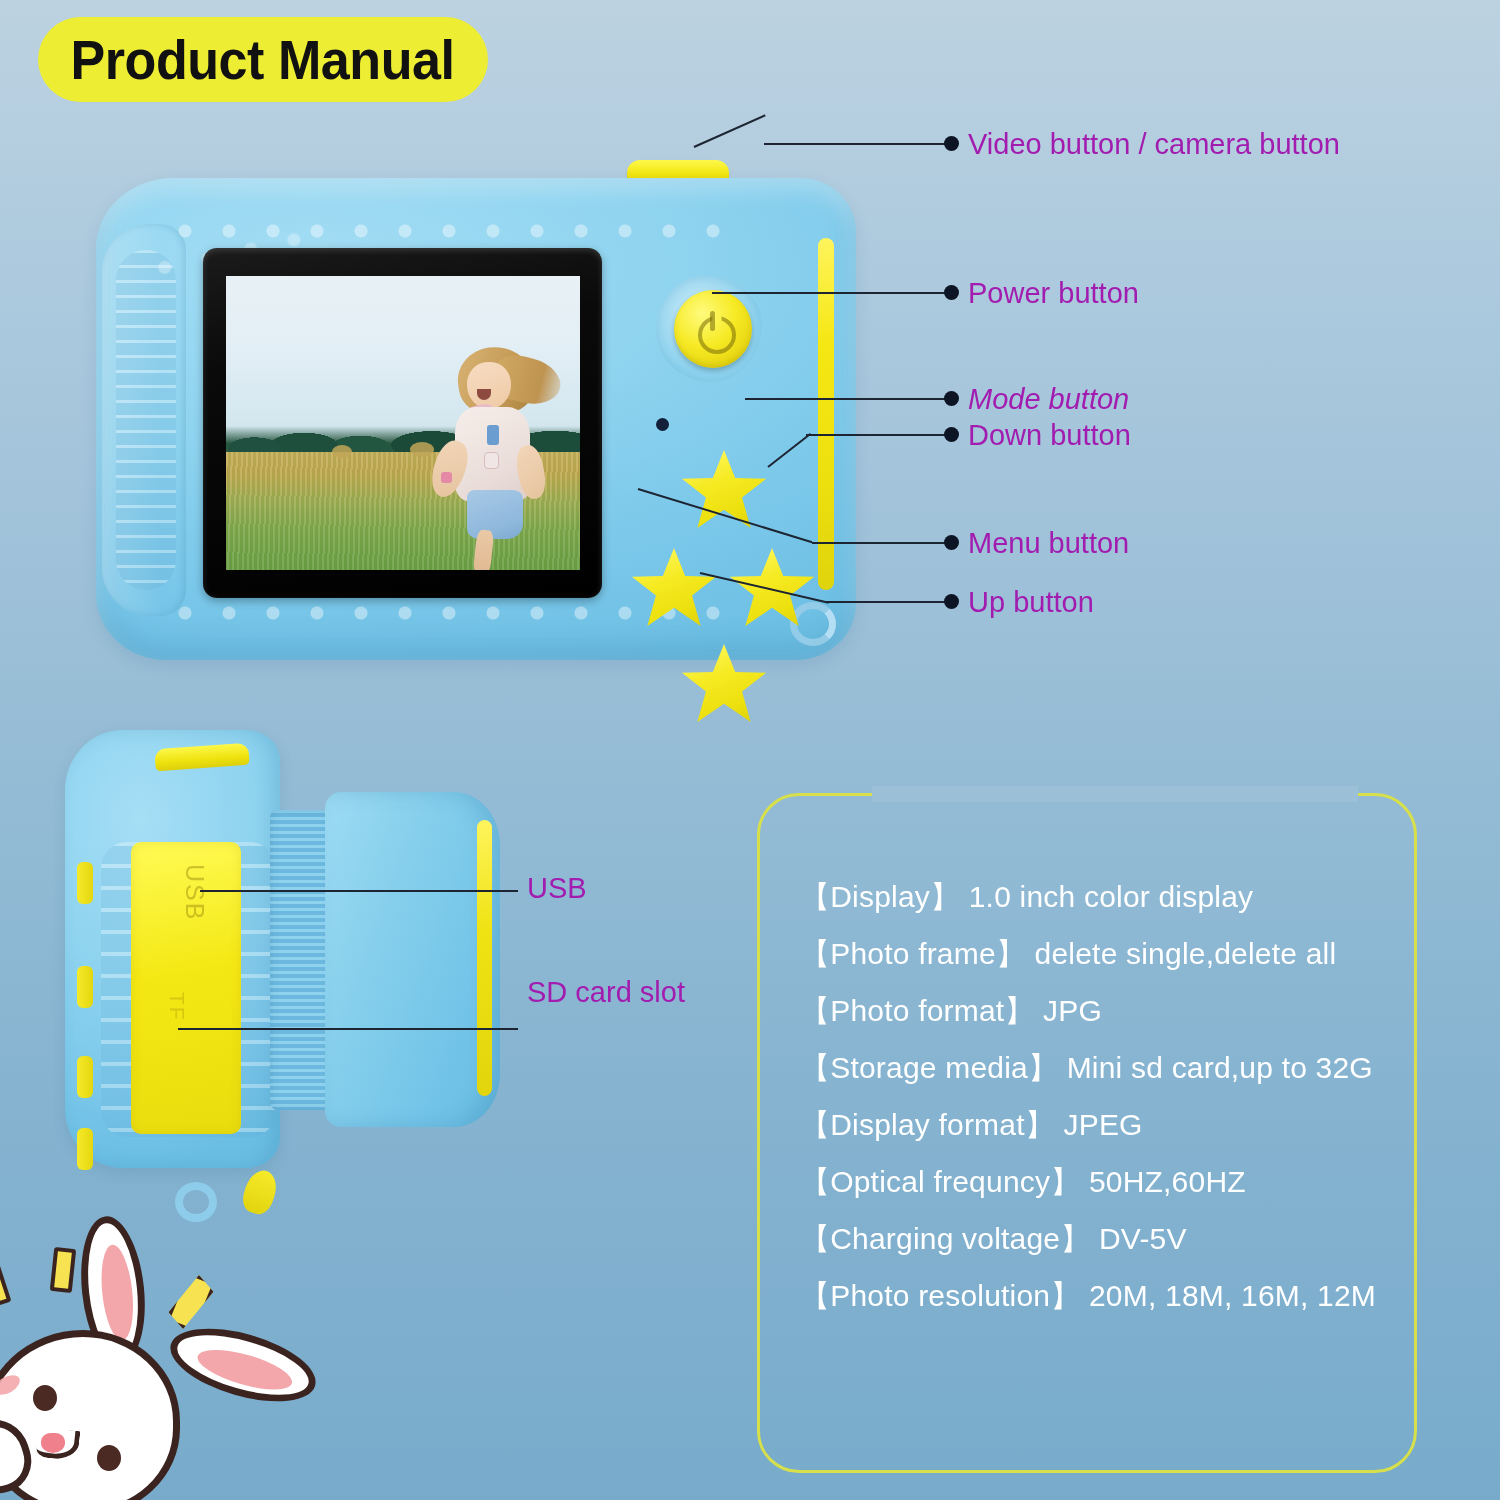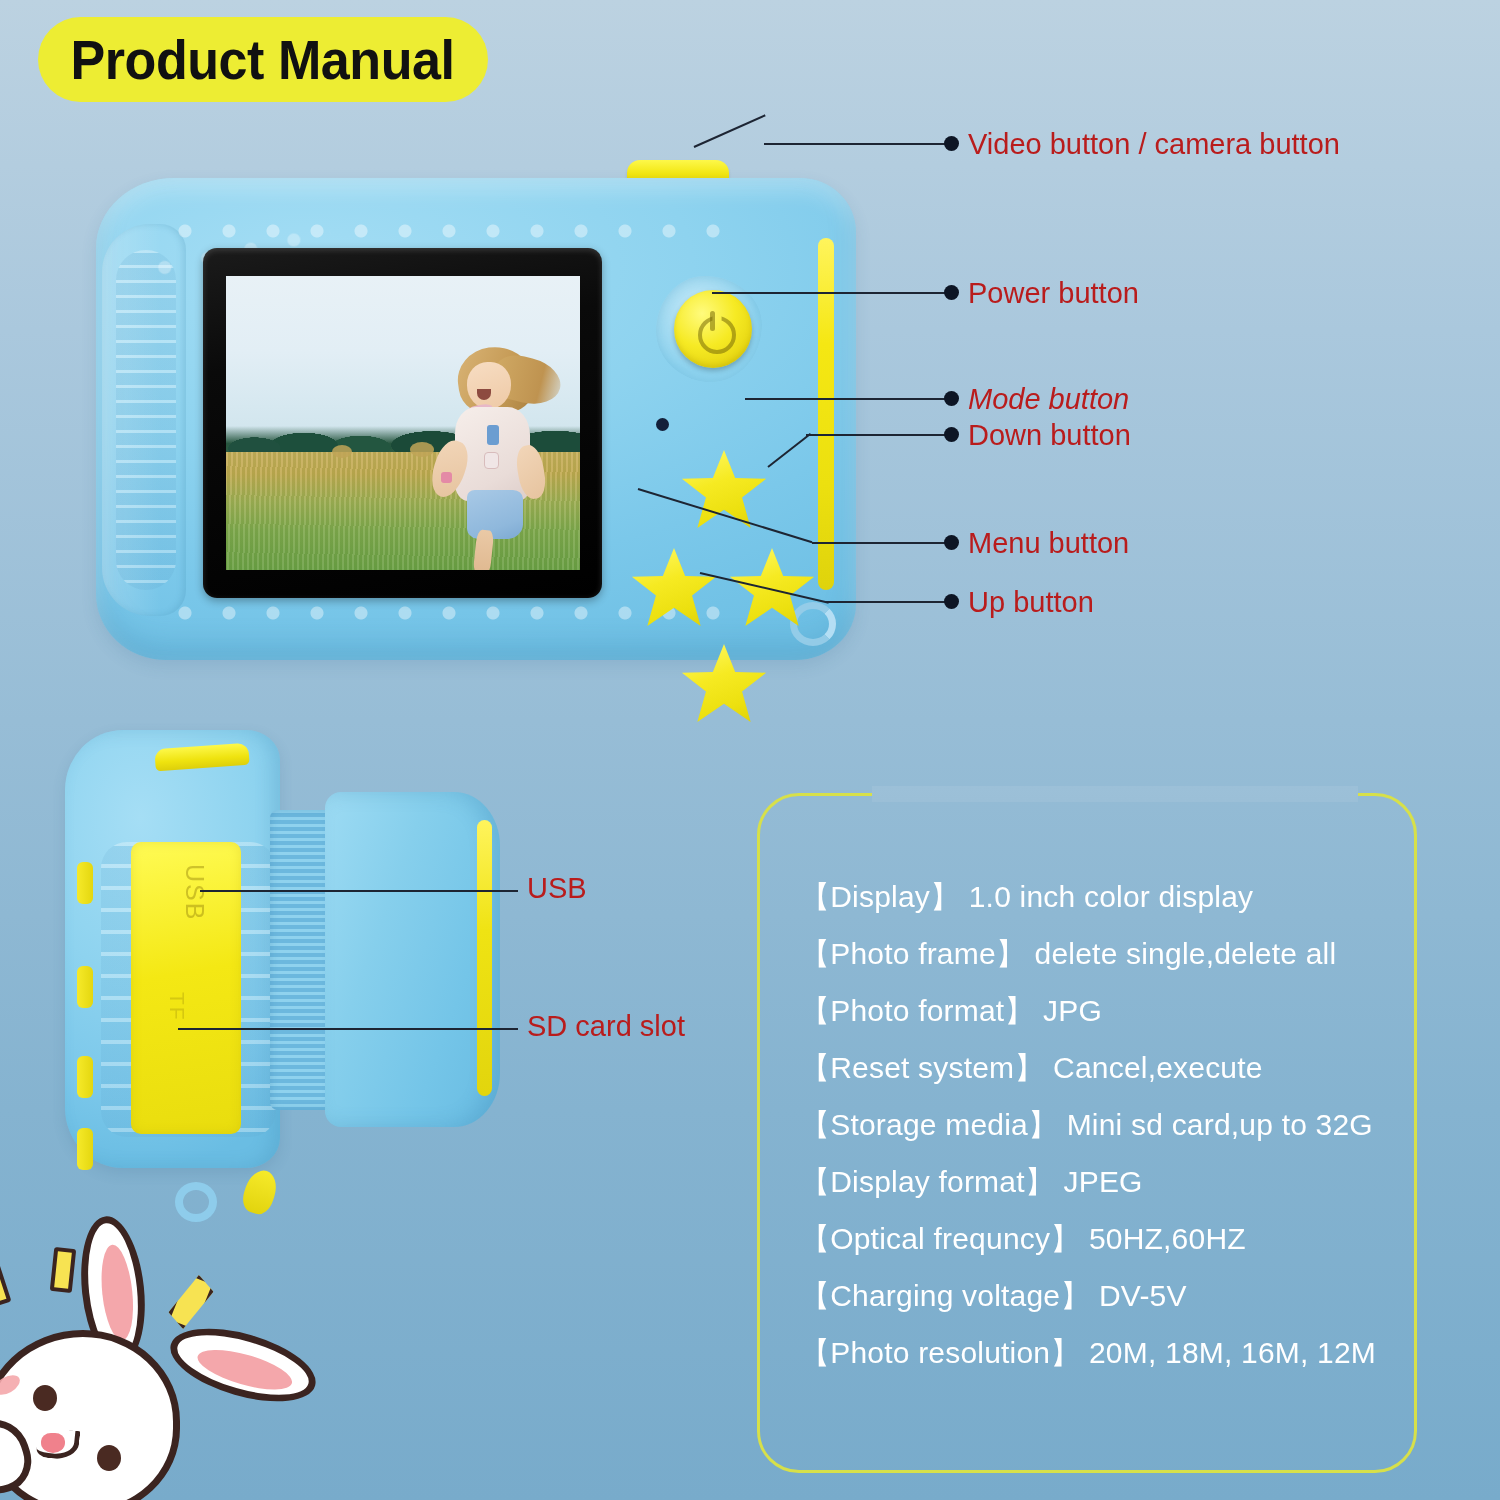--- a/index.html
+++ b/index.html
@@ -170,21 +170,21 @@
     background:linear-gradient(160deg,#fffb6b 0%,#f6ea22 40%,#ece00f 72%,#d9cc0a 100%);
     clip-path:polygon(50% 0%,63% 34%,99% 35%,71% 58%,81% 95%,50% 73%,19% 95%,29% 58%,1% 35%,37% 34%);
     filter:drop-shadow(0 3px 3px rgba(0,0,0,.18));
   }
   #star-mode{ left:585px; top:272px; }
   #star-down{ left:633px; top:370px; }
   #star-menu{ left:535px; top:370px; }
   #star-up{   left:585px; top:466px; }
 
   
-  .callout{ position:absolute; color:#b91c1c; font-size:29px; white-space:nowrap; }
+  .callout{ position:absolute; color:#a21caf; font-size:29px; white-space:nowrap; }
   .cdot{ position:absolute; width:15px; height:15px; background:#0d1524; border-radius:50%; }
   .cline{ position:absolute; background:#1d2533; height:2px; transform-origin:left center; }
 
   
   #camera-side{ position:absolute; left:45px; top:700px; width:480px; height:520px; }
   .side-shell{
     position:absolute; left:20px; top:30px; width:215px; height:438px;
     background:radial-gradient(120% 80% at 35% 20%, #a5def5 0%, #8ed3ef 45%, #7ac7ea 80%, #6abde3 100%);
     border-radius:58px 34px 34px 58px / 60px 30px 30px 60px;
     box-shadow:inset -8px 0 18px rgba(50,120,160,.2), 0 5px 14px rgba(40,90,130,.14);
@@ -407,30 +407,29 @@
     </div>
     <div class="lens-ring"></div>
     <div class="lens-barrel"></div>
     <div class="lens-edge"></div>
   </div>
 
   <div class="cline" style="left:200px; top:890px; width:318px;"></div>
   <div class="callout" style="left:527px; top:872px;">USB</div>
 
   <div class="cline" style="left:178px; top:1028px; width:340px;"></div>
-  <div class="callout" style="left:527px; top:1010px;">SD card slot</div>
+  <div class="callout" style="left:527px; top:976px;">SD card slot</div>
 
   <div id="specs-box"></div>
   <div id="specs-badge-mask"></div>
 
   <div id="spec-list">
     <div class="spec-line"><span class="k">【Display】</span> <span>1.0 inch color display</span></div>
     <div class="spec-line"><span class="k">【Photo frame】</span> <span> delete single,delete all</span></div>
     <div class="spec-line"><span class="k">【Photo format】</span> <span>JPG</span></div>
-    <div class="spec-line"><span class="k">【Reset system】</span> <span> Cancel,execute</span></div>
     <div class="spec-line"><span class="k">【Storage media】</span> <span>Mini sd card,up to 32G</span></div>
     <div class="spec-line"><span class="k">【Display format】</span> <span>JPEG</span></div>
     <div class="spec-line"><span class="k">【Optical frequncy】</span> <span> 50HZ,60HZ</span></div>
     <div class="spec-line"><span class="k">【Charging voltage】</span> <span> DV-5V</span></div>
     <div class="spec-line"><span class="k">【Photo resolution】</span> <span> 20M, 18M, 16M, 12M</span></div>
   </div>
 
   <div id="bunny">
     <div class="spark s1"></div>
     <div class="spark s2"></div>

